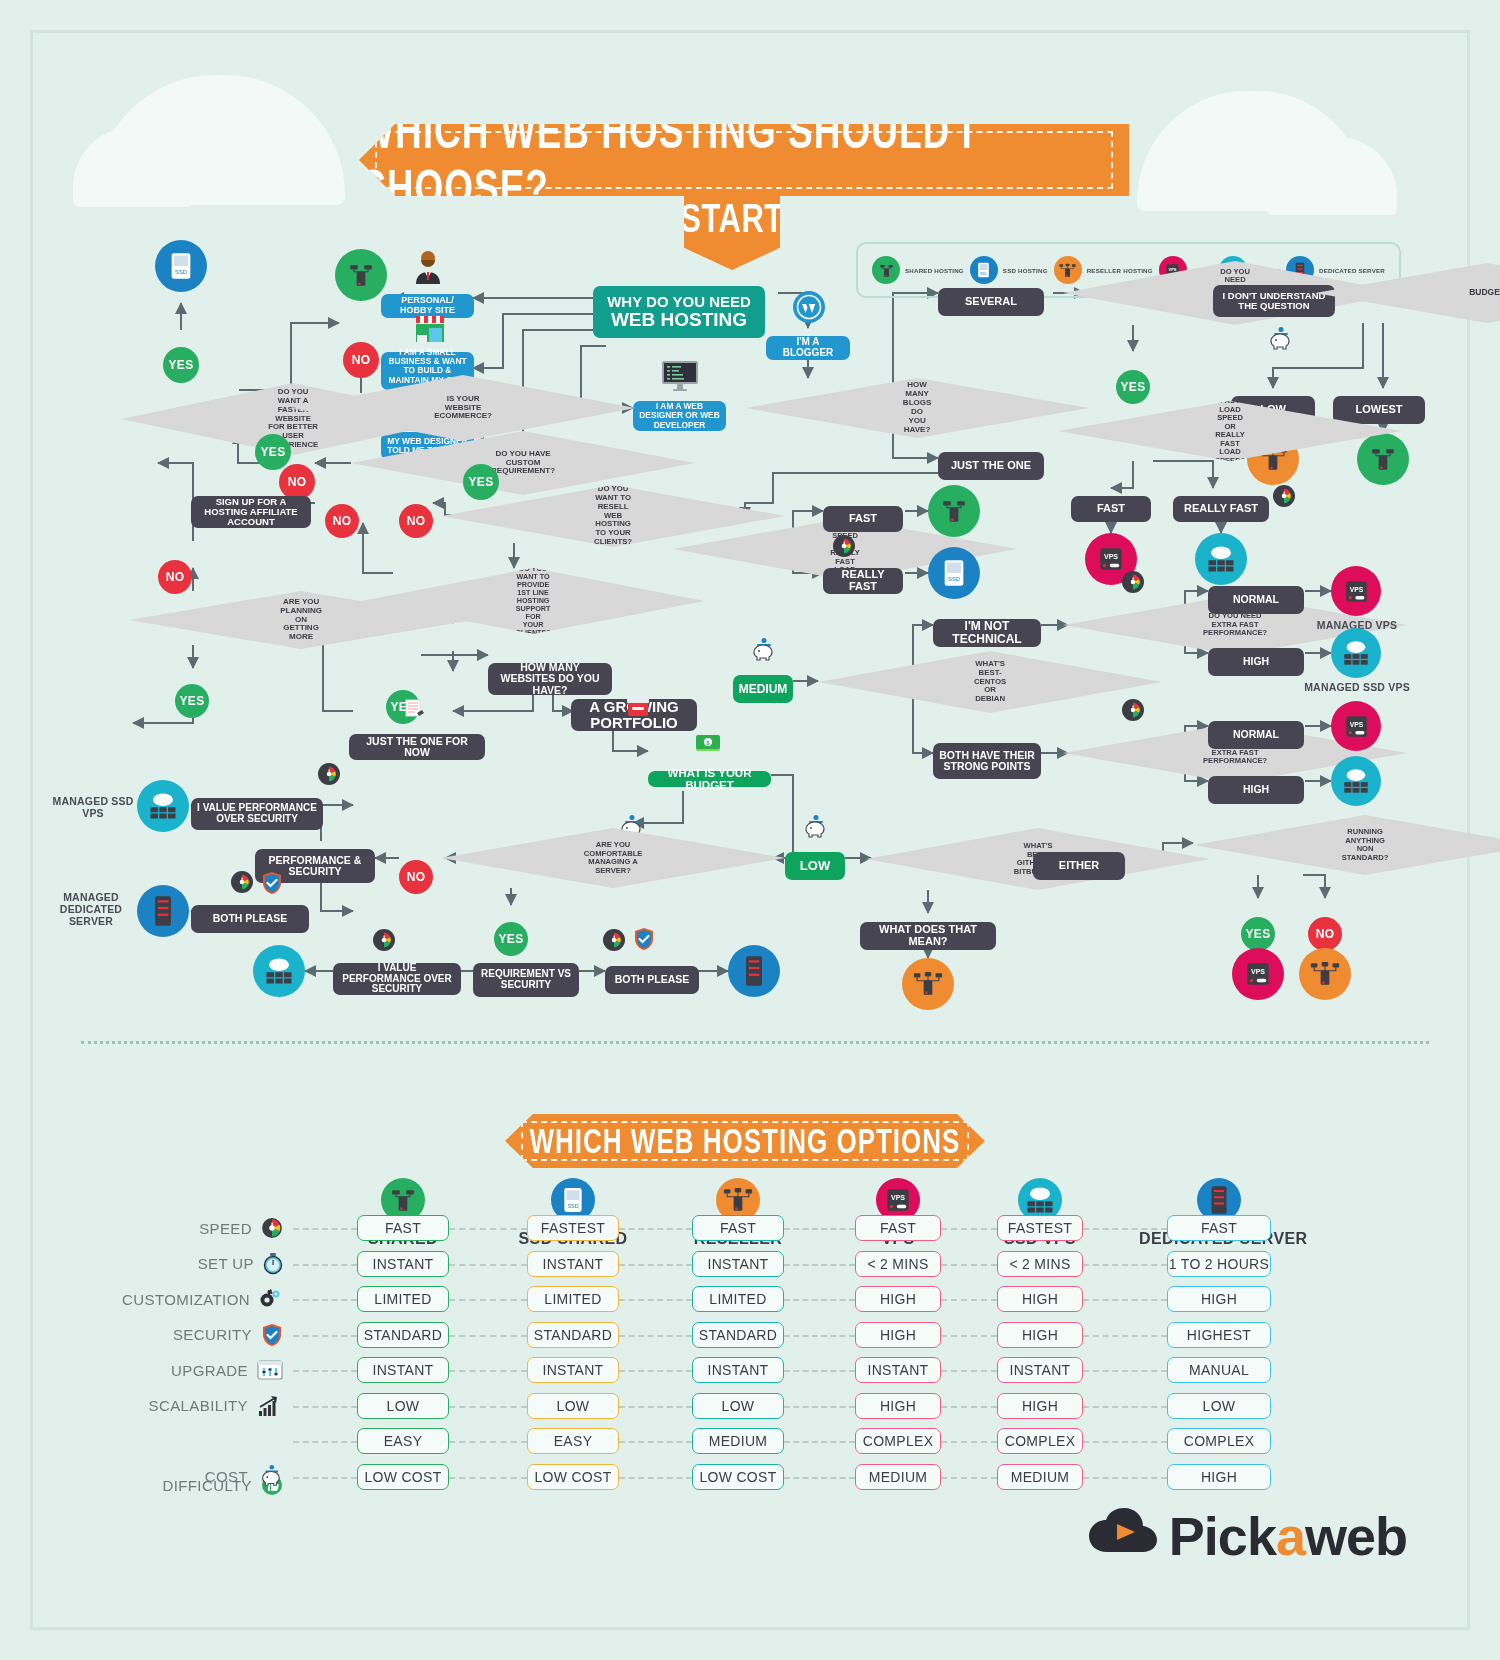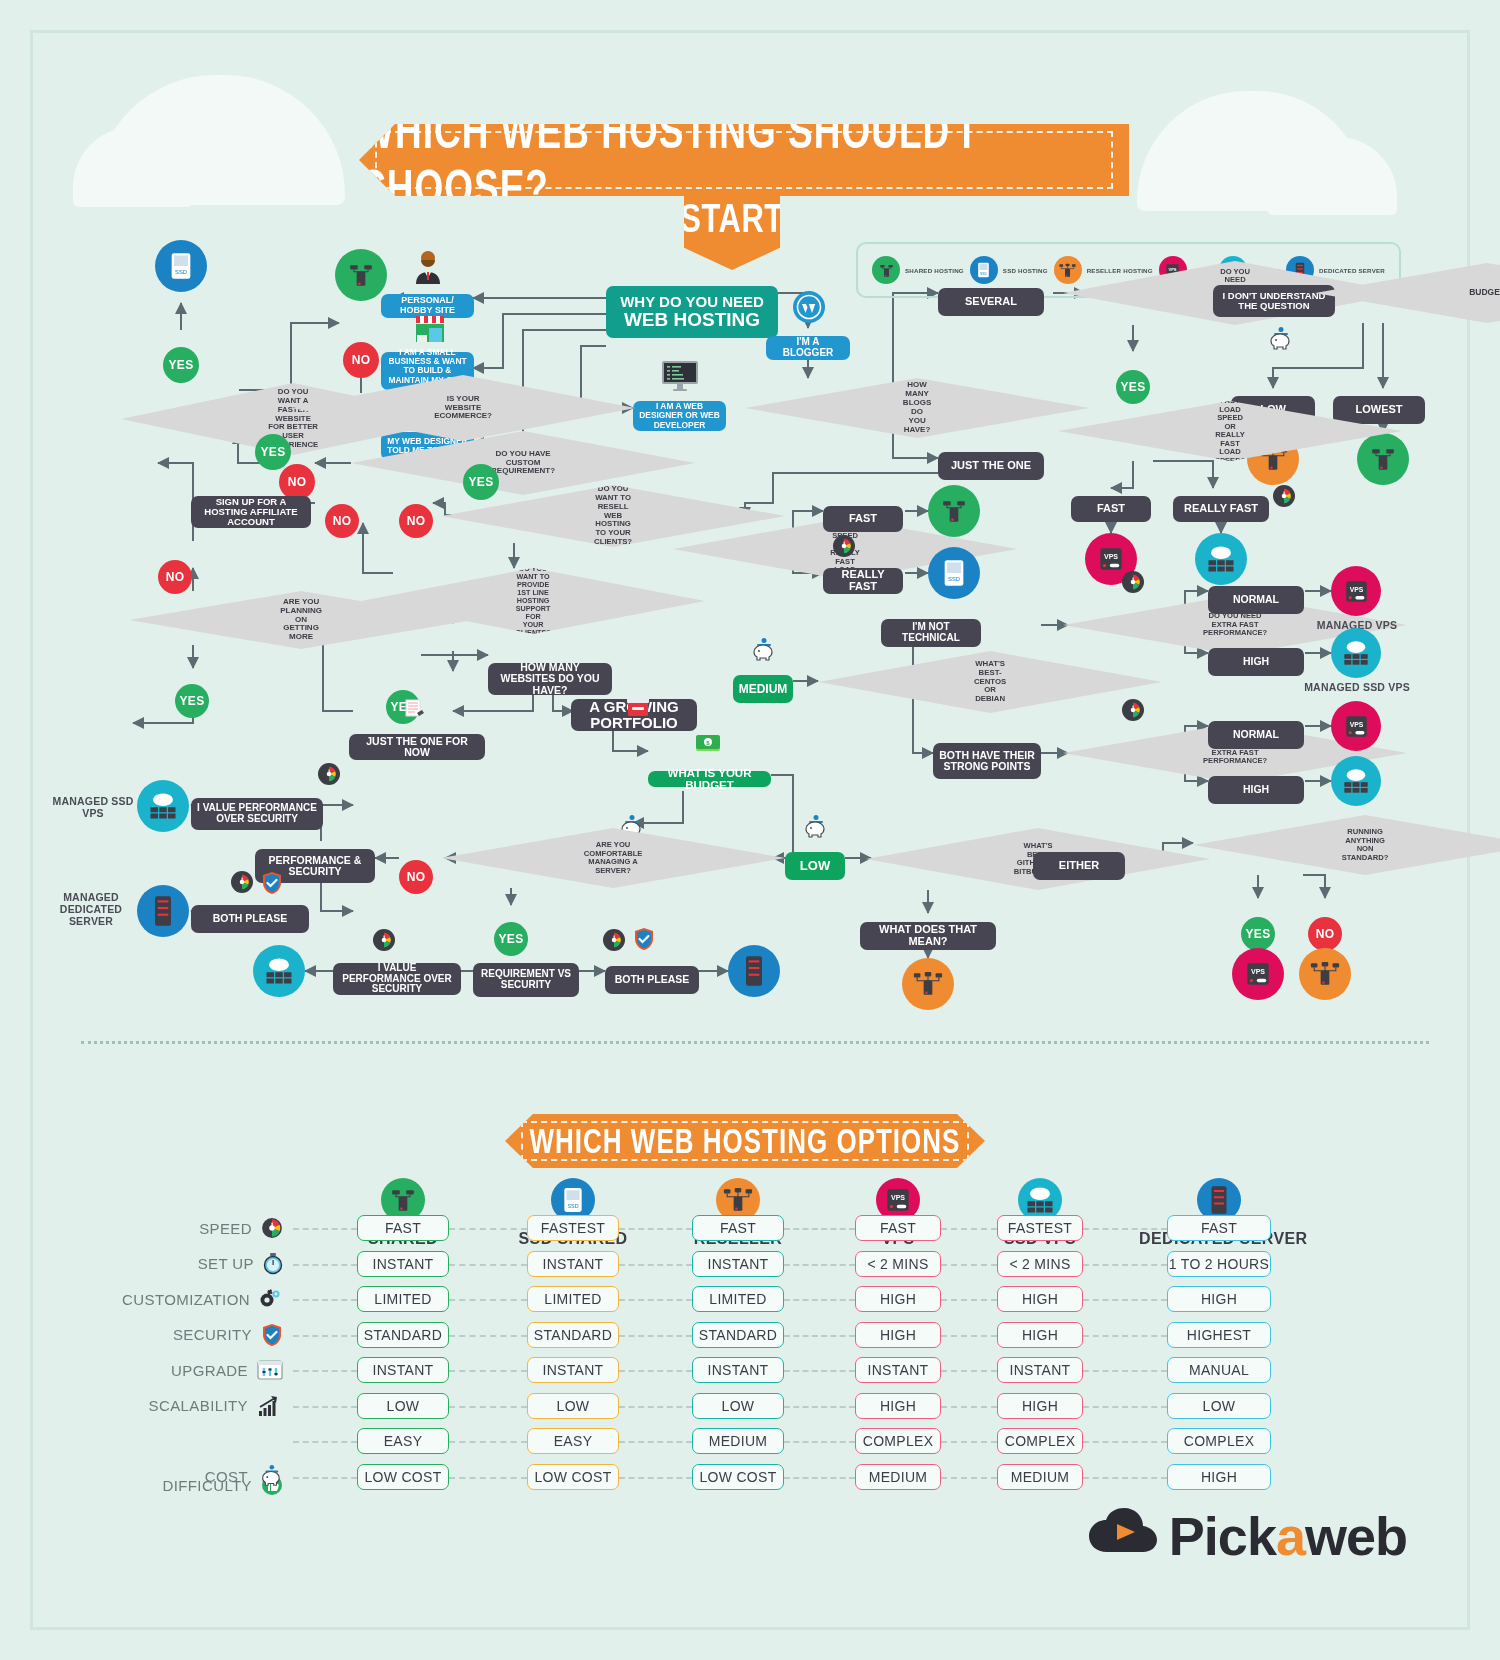--- a/index.html
+++ b/index.html
@@ -355,21 +355,21 @@
             <rect x="2" y="1" width="12" height="22" rx="1.5" fill="#3d3d46"></rect>
             <rect x="4" y="4" width="8" height="1.6" fill="#e8333f"></rect>
             <rect x="4" y="9" width="8" height="1.6" fill="#e8333f"></rect>
             <rect x="4" y="14" width="8" height="1.6" fill="#e8333f"></rect>
           </svg>
       </span>
       <span class="lbl">DEDICATED SERVER</span>
     </div>
   </div>
 
-  <div class="node n-teal" style="left:573px;top:245px;width:172px;height:52px;flex-direction:column;">
+  <div class="node n-teal" style="left:560px;top:245px;width:172px;height:52px;flex-direction:column;">
     <span style="font-size:15px">WHY DO YOU NEED</span>
     <span style="font-size:19px">WEB HOSTING</span>
   </div>
 
   <div class="node n-blue" style="left:348px;top:253px;width:93px;height:24px;font-size:9px">PERSONAL/ HOBBY SITE</div>
   <div class="node n-blue" style="left:348px;top:311px;width:93px;height:38px;font-size:8.4px">I AM A SMALL BUSINESS &amp; WANT TO BUILD &amp; MAINTAIN MY OWN SITE</div>
   <div class="node n-blue" style="left:348px;top:391px;width:93px;height:28px;font-size:8.4px">MY WEB DESIGNER TOLD ME TO GET IT</div>
   <div class="node n-blue" style="left:600px;top:360px;width:93px;height:30px;font-size:8.4px">I AM A WEB DESIGNER OR WEB DEVELOPER</div>
   <div class="node n-blue" style="left:733px;top:295px;width:84px;height:24px;font-size:10px">I'M A BLOGGER</div>
 
@@ -609,21 +609,21 @@
   <div class="node n-green" style="left:700px;top:634px;width:60px;height:28px;font-size:12px">MEDIUM</div>
   <div style="position:absolute;left:715px;top:605px;width:28px;height:26px">
     <svg width="28" height="26" viewBox="0 0 28 26">
         <circle cx="16" cy="2.5" r="2.5" fill="#1b82c4"></circle>
         <rect x="9" y="6" width="14" height="2" rx="1" fill="#1b82c4"></rect>
         <path d="M6 14c0-4 4-7 9-7s9 3 9 7c0 2-1 4-3 5v3h-3v-2h-6v2H9v-3c-2-1-3-3-3-5z" fill="#fff" stroke="#4b4b55" stroke-width="1.2"></path>
         <circle cx="11" cy="13" r="1" fill="#4b4b55"></circle>
       </svg>
   </div>
   <div class="diamond" style="left:785px;top:618px;width:150px;height:62px;font-size:7.8px">WHAT'S BEST- CENTOS OR DEBIAN</div>
-  <div class="node n-dark" style="left:848px;top:578px;width:100px;height:28px;font-size:10px">I'M NOT TECHNICAL</div>
+  <div class="node n-dark" style="left:900px;top:578px;width:108px;height:28px;font-size:12px">I'M NOT TECHNICAL</div>
   <div class="node n-dark" style="left:900px;top:702px;width:108px;height:36px;font-size:10.5px">BOTH HAVE THEIR STRONG POINTS</div>
   <div class="diamond" style="left:1030px;top:562px;width:140px;height:60px;font-size:7.6px">DO YOU NEED EXTRA FAST PERFORMANCE?</div>
   <div class="diamond" style="left:1030px;top:690px;width:140px;height:60px;font-size:7.6px">DO YOU NEED EXTRA FAST PERFORMANCE?</div>
   <div class="ic" style="position:absolute;left:1089px;top:538px;width:22px;height:22px;background:#3d3d46">
     <svg width="18" height="18" viewBox="0 0 20 20">
         <circle cx="10" cy="10" r="9" fill="#3d3d46"></circle>
         <path d="M10 10 L10 2 A8 8 0 0 1 17 7 z" fill="#e8333f"></path>
         <path d="M10 10 L17 7 A8 8 0 0 1 17 13 z" fill="#f1c40f"></path>
         <path d="M10 10 L17 13 A8 8 0 0 1 10 18 z" fill="#27ae60"></path>
         <circle cx="10" cy="10" r="2.5" fill="#fff"></circle>

